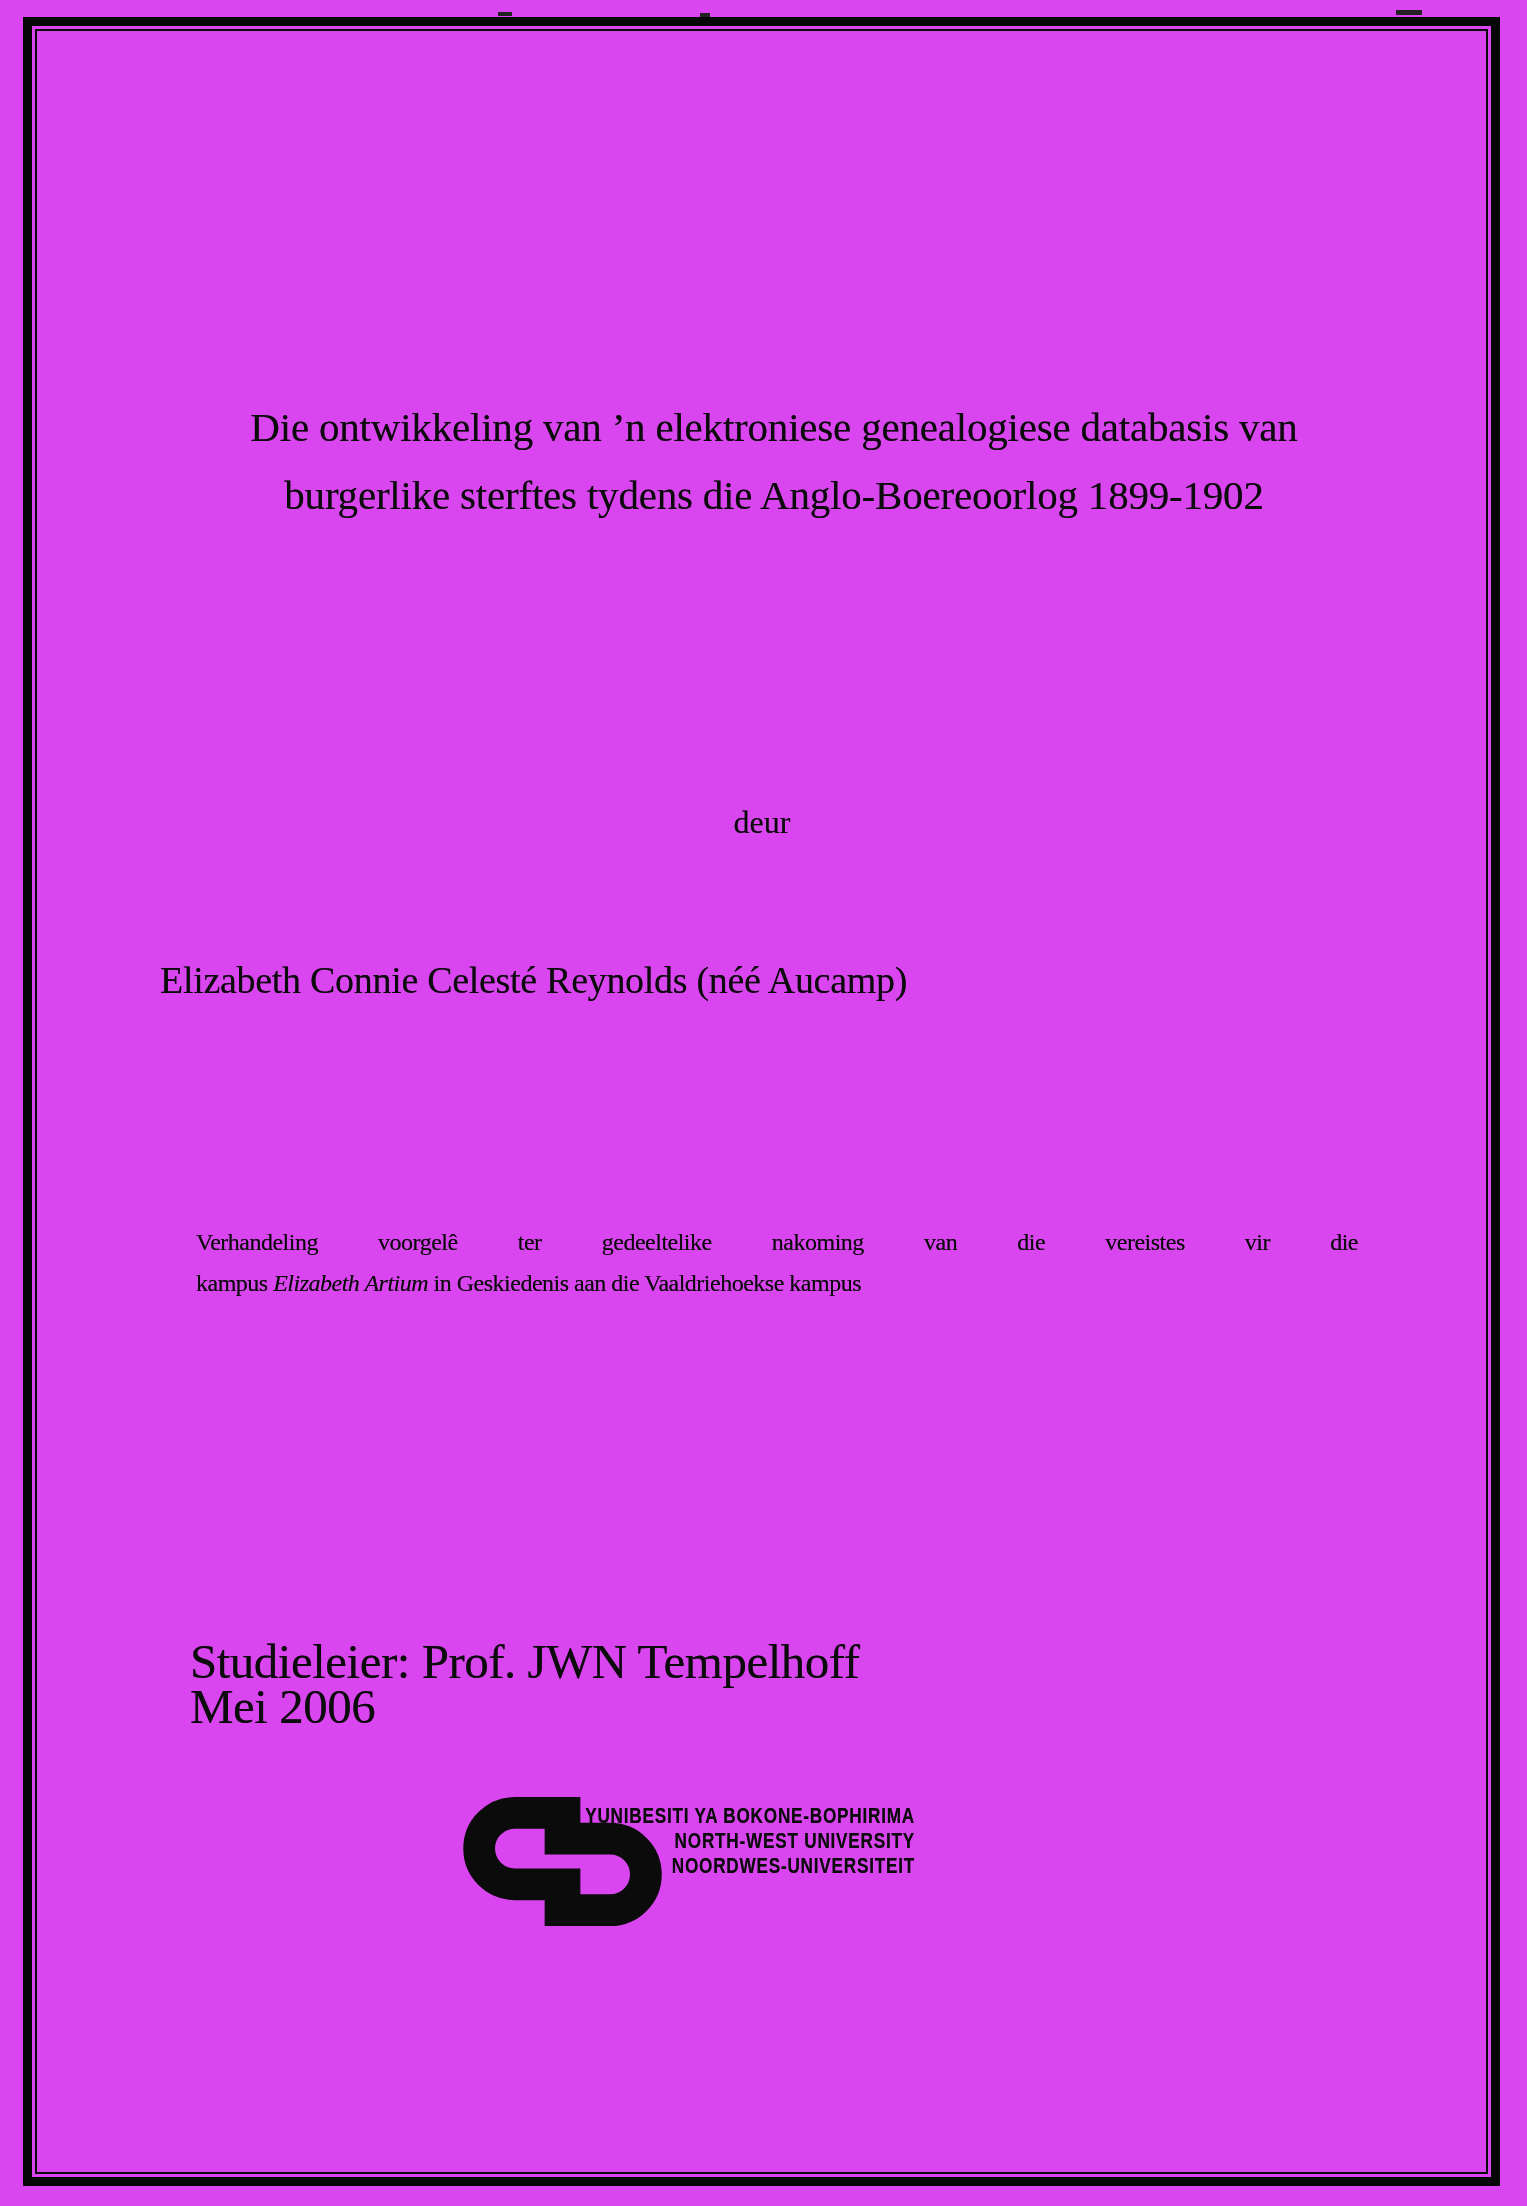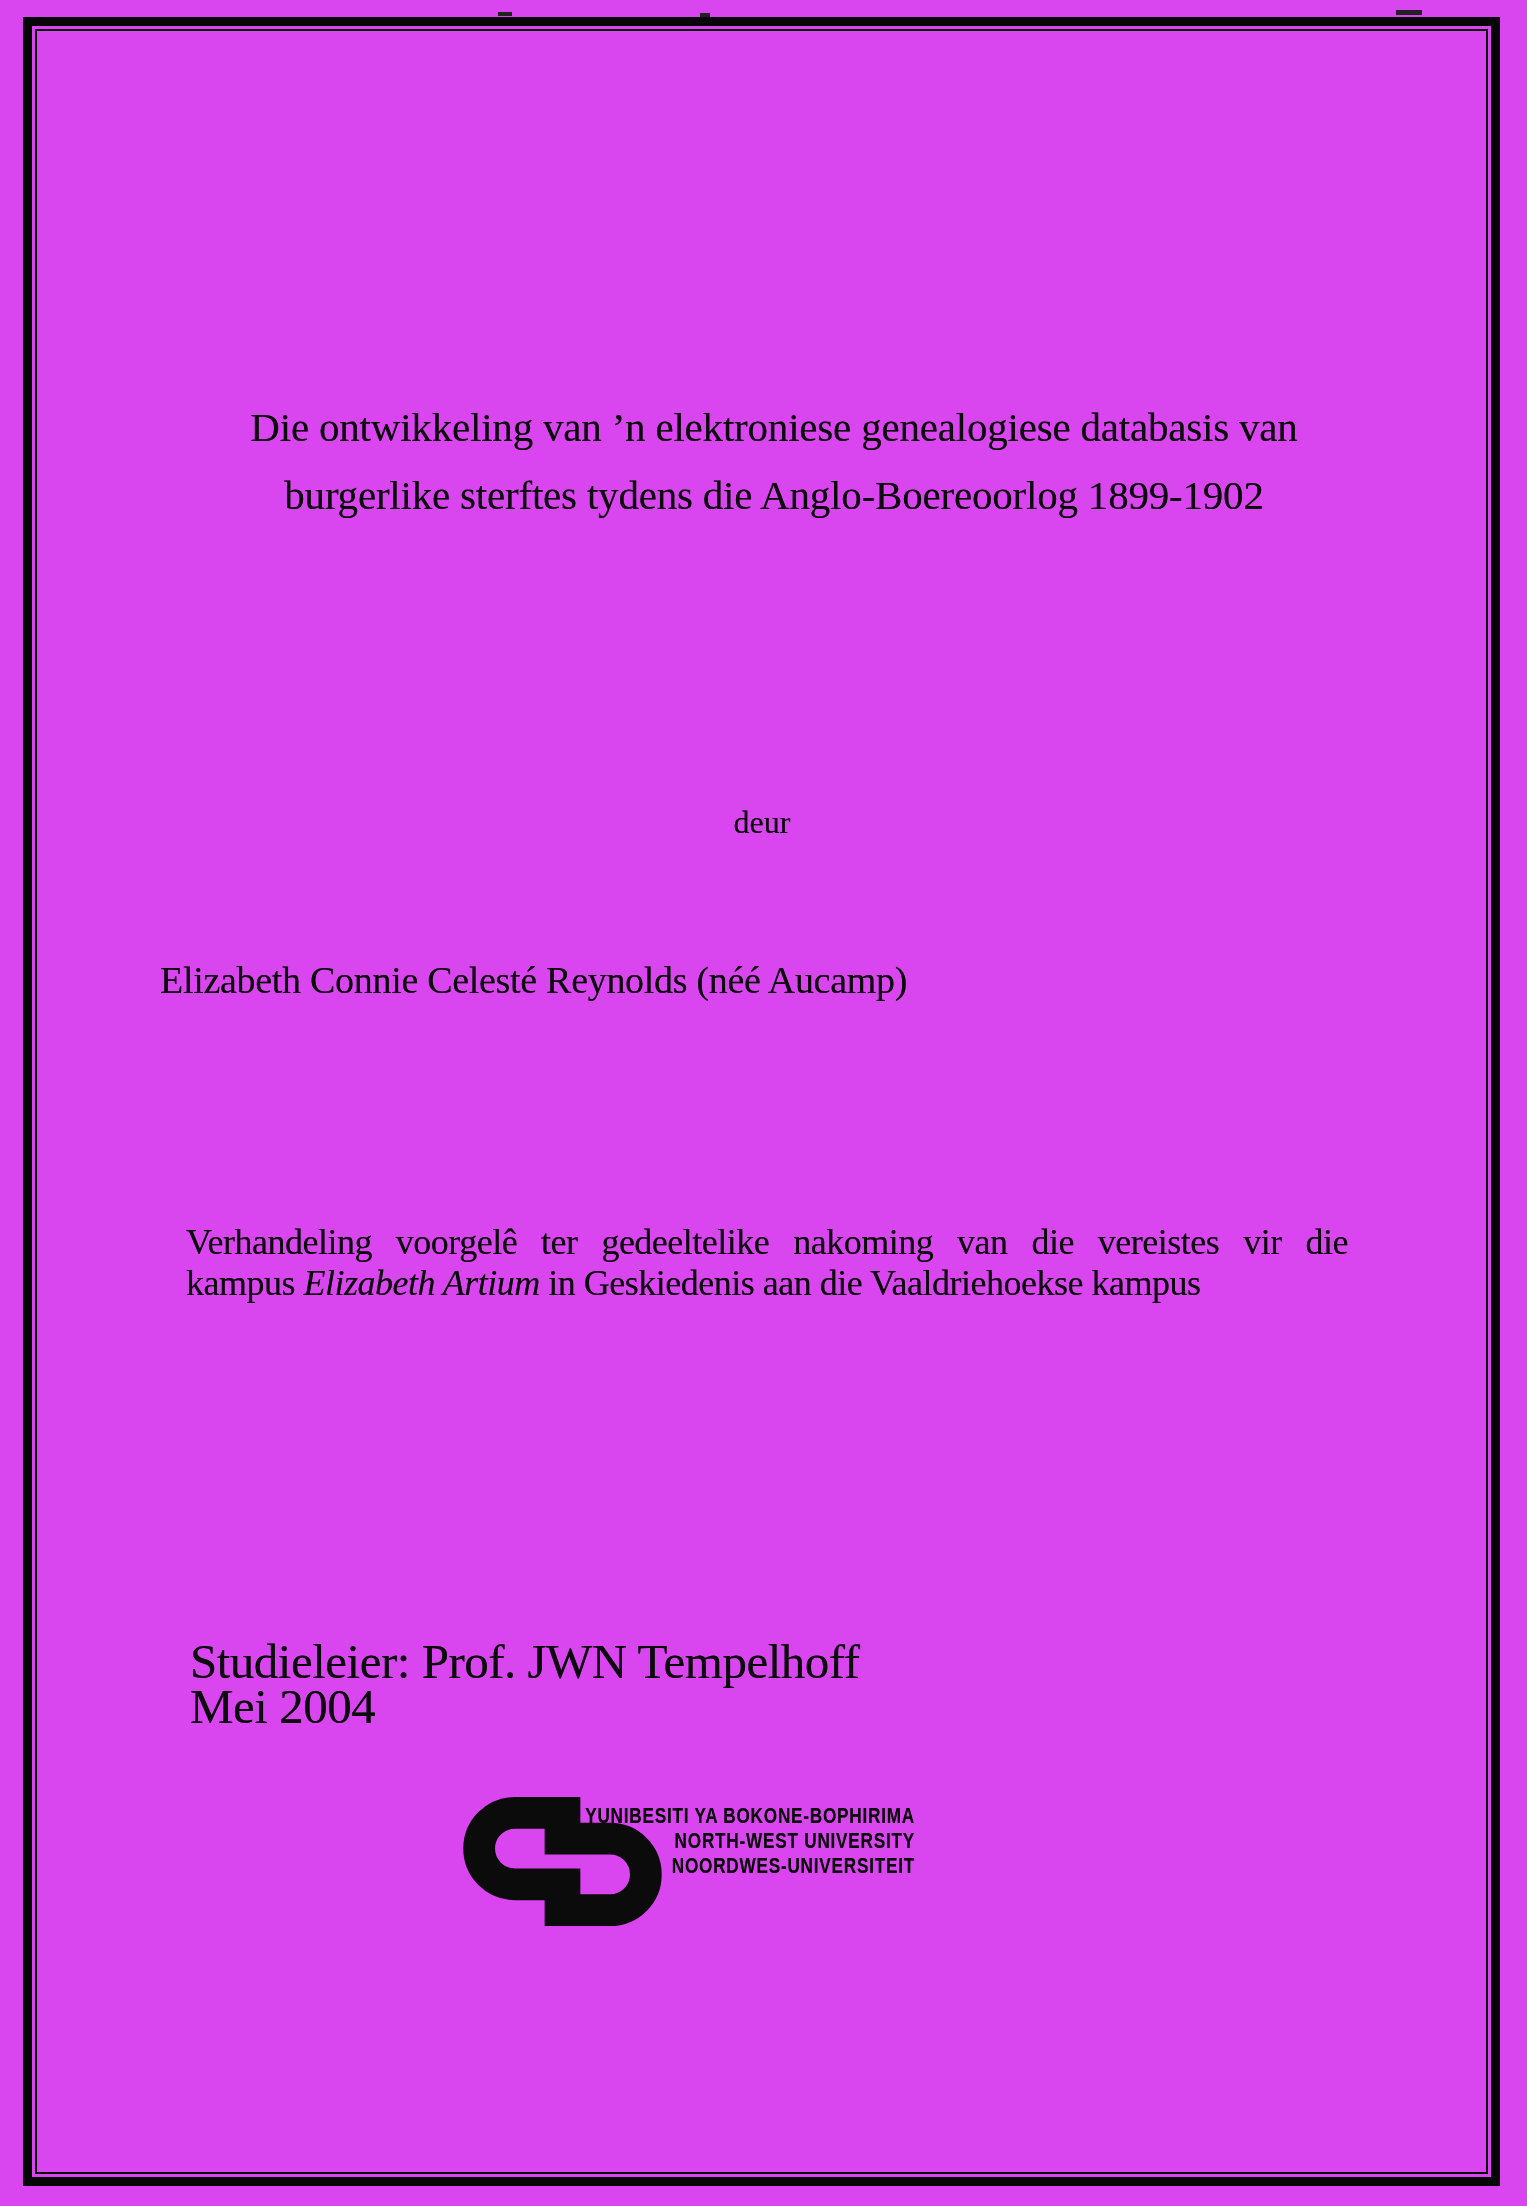--- a/index.html
+++ b/index.html
@@ -58,23 +58,23 @@
     position: absolute;
     left: 160px; width: 1228px;
     top: 958px;
     font-size: 38px;
     letter-spacing: -0.3px;
     white-space: nowrap;
   }
 
   .statement {
     position: absolute;
-    left: 186px; width: 1162px;
+    left: 196px; width: 1162px;
     top: 1222px;
-    font-size: 36px;
+    font-size: 24px;
     line-height: 41px;
     letter-spacing: -0.5px;
   }
   .statement .line1 {
     text-align: justify;
     text-align-last: justify;
   }
   .statement .italic { font-style: italic; }
 
   .supervisor-block {
@@ -130,21 +130,21 @@
 
   <div class="author">Elizabeth Connie Celesté Reynolds (néé Aucamp)</div>
 
   <div class="statement">
     <div class="line1">Verhandeling voorgelê ter gedeeltelike nakoming van die vereistes vir die</div>
     <div class="line2"><span>kampus </span><span class="italic">Elizabeth Artium</span><span> in Geskiedenis aan die Vaaldriehoekse kampus</span></div>
   </div>
 
   <div class="supervisor-block">
     <div>Studieleier: Prof. JWN Tempelhoff</div>
-    <div>Mei 2004</div>
+    <div>Mei 2006</div>
   </div>
 
   <div class="logo">
     <svg class="logo-mark" width="199" height="129" viewBox="0 0 200 130" aria-hidden="true">
       <path d="M118 16 L52 16 A36 36 0 0 0 16 52 A36 36 0 0 0 52 88 L118 88" fill="none" stroke="#0b0b0b" stroke-width="32"></path>
       <path d="M82 114 L148 114 A36 36 0 0 0 184 78 A36 36 0 0 0 148 42 L82 42" fill="none" stroke="#0b0b0b" stroke-width="32"></path>
     </svg>
     <div class="logo-text">
       <div>YUNIBESITI YA BOKONE-BOPHIRIMA</div>
       <div>NORTH-WEST UNIVERSITY</div>

